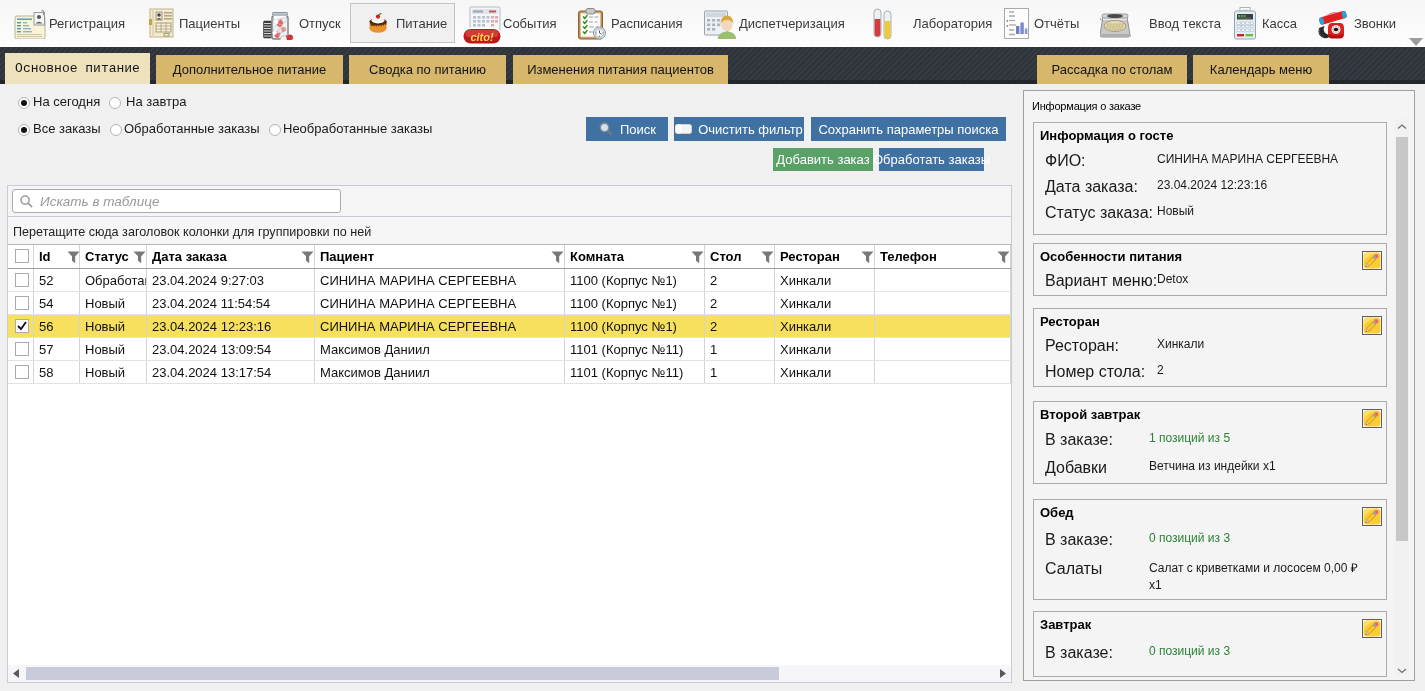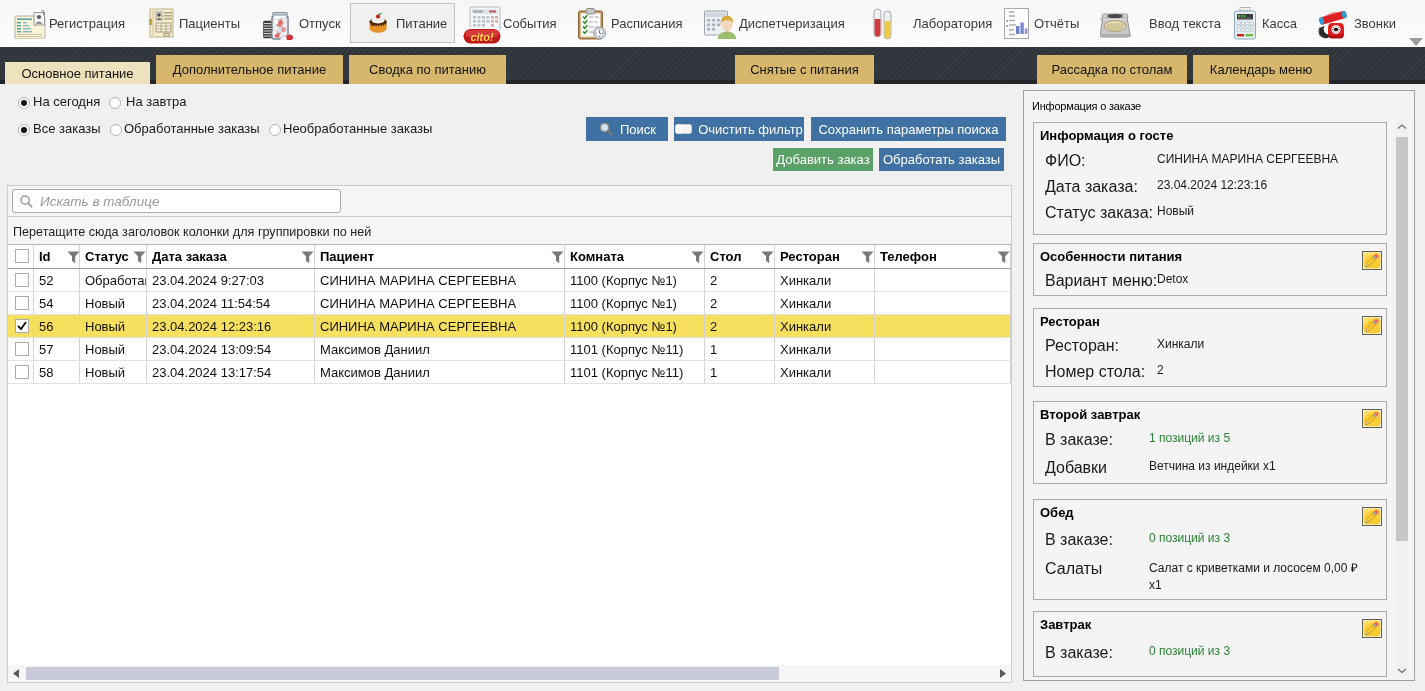--- a/index.html
+++ b/index.html
@@ -17,21 +17,21 @@
   #ovfl { position:absolute; left:1409px; top:38px; width:0; height:0;
     border-left:7px solid transparent; border-right:7px solid transparent; border-top:8px solid #9b9b9b; }
 
   
   #tabbar { position:absolute; left:0; top:47px; width:1425px; height:37px;
     background:repeating-linear-gradient(135deg,#353b41 0 2px,#2e3339 2px 4px); }
   #tabbar::after { content:""; position:absolute; left:0; bottom:0; width:100%; height:4px;
     background:repeating-linear-gradient(135deg,#25292d 0 2px,#212428 2px 4px); }
   .tab { position:absolute; bottom:0; height:29px; background:#d6b76c; color:#141414;
     font-size:13px; display:flex; align-items:center; justify-content:center; z-index:2; }
-  .tab.act { height:22px; background:#eee1bd; }
+  .tab.act { height:31px; background:#eee1bd;font-family:Liberation Mono, monospace; }
 
   
   #content { position:absolute; left:0; top:84px; width:1425px; height:607px; background:#f0f0f0; }
 
   .radio { position:absolute; width:12px; height:12px; border-radius:50%; background:#fff; border:1px solid #b4b4b4; }
   .radio.on::after { content:""; position:absolute; left:2px; top:2px; width:6px; height:6px; border-radius:50%; background:#111; }
   .rlab { position:absolute; font-size:13px; color:#1a1a1a; }
 
   .btn { position:absolute; background:#3f72a2; color:#fff; font-size:13px; white-space:nowrap;
     display:flex; align-items:center; justify-content:center; }
@@ -362,21 +362,21 @@
         </g>
       </svg>
         <span style="margin-left:2px">Звонки</span>
     </div>
     <div id="ovfl"></div>
   </div>
   <div id="tabbar">
     <div class="tab act" style="left:5px; width:145px">Основное питание</div>
     <div class="tab" style="left:156px; width:187px">Дополнительное питание</div>
     <div class="tab" style="left:349px; width:157px">Сводка по питанию</div>
-    <div class="tab" style="left:735px; width:139px">Снятые с питания</div>
+    <div class="tab" style="left:513px; width:215px">Изменения питания пациентов</div>
     <div class="tab" style="left:1037px; width:150px">Рассадка по столам</div>
     <div class="tab" style="left:1193px; width:136px">Календарь меню</div>
   </div>
   <div id="content">
 
     <div class="radio on" style="left:18px; top:13px"></div>
       <span class="rlab" style="left:33px; top:10px">На сегодня</span>
     <div class="radio" style="left:109px; top:13px"></div>
       <span class="rlab" style="left:126px; top:10px">На завтра</span>
     <div class="radio on" style="left:18px; top:40px"></div>
@@ -391,21 +391,21 @@
         <circle cx="6.5" cy="6.5" r="4.2" fill="#cfe3f2" stroke="#8a8a8a" stroke-width="1.4"></circle>
         <line x1="9.8" y1="9.8" x2="14" y2="14" stroke="#7a7a7a" stroke-width="2"></line>
       </svg>Поиск</div>
     <div class="btn" style="left:674px; top:33px; width:130px; height:24px">
       <svg width="17" height="12" viewBox="0 0 17 12" style="margin-right:6px">
         <rect x="0.5" y="1.5" width="16" height="9" rx="2" fill="#f4f4f4" stroke="#d0d0d0"></rect>
         <rect x="0.5" y="1.5" width="6" height="9" rx="2" fill="#fff"></rect>
       </svg>Очистить фильтр</div>
     <div class="btn" style="left:811px; top:33px; width:195px; height:24px">Сохранить параметры поиска</div>
     <div class="btn green" style="left:773px; top:64px; width:100px; height:23px">Добавить заказ</div>
-    <div class="btn" style="left:879px; top:64px; width:125px; height:23px">Обработать заказы</div>
+    <div class="btn" style="left:879px; top:64px; width:105px; height:23px">Обработать заказы</div>
 
     <div id="tblbox">
       <div id="searchrow">
         <div id="searchbox">
           <svg width="15" height="15" viewBox="0 0 16 16" style="position:absolute;left:6px;top:4px">
             <circle cx="6.5" cy="6.5" r="4.4" fill="none" stroke="#9a9a9a" stroke-width="1.6"></circle>
             <line x1="9.8" y1="9.8" x2="14" y2="14" stroke="#9a9a9a" stroke-width="1.8"></line>
           </svg>
           <span>Искать в таблице</span>
         </div>

